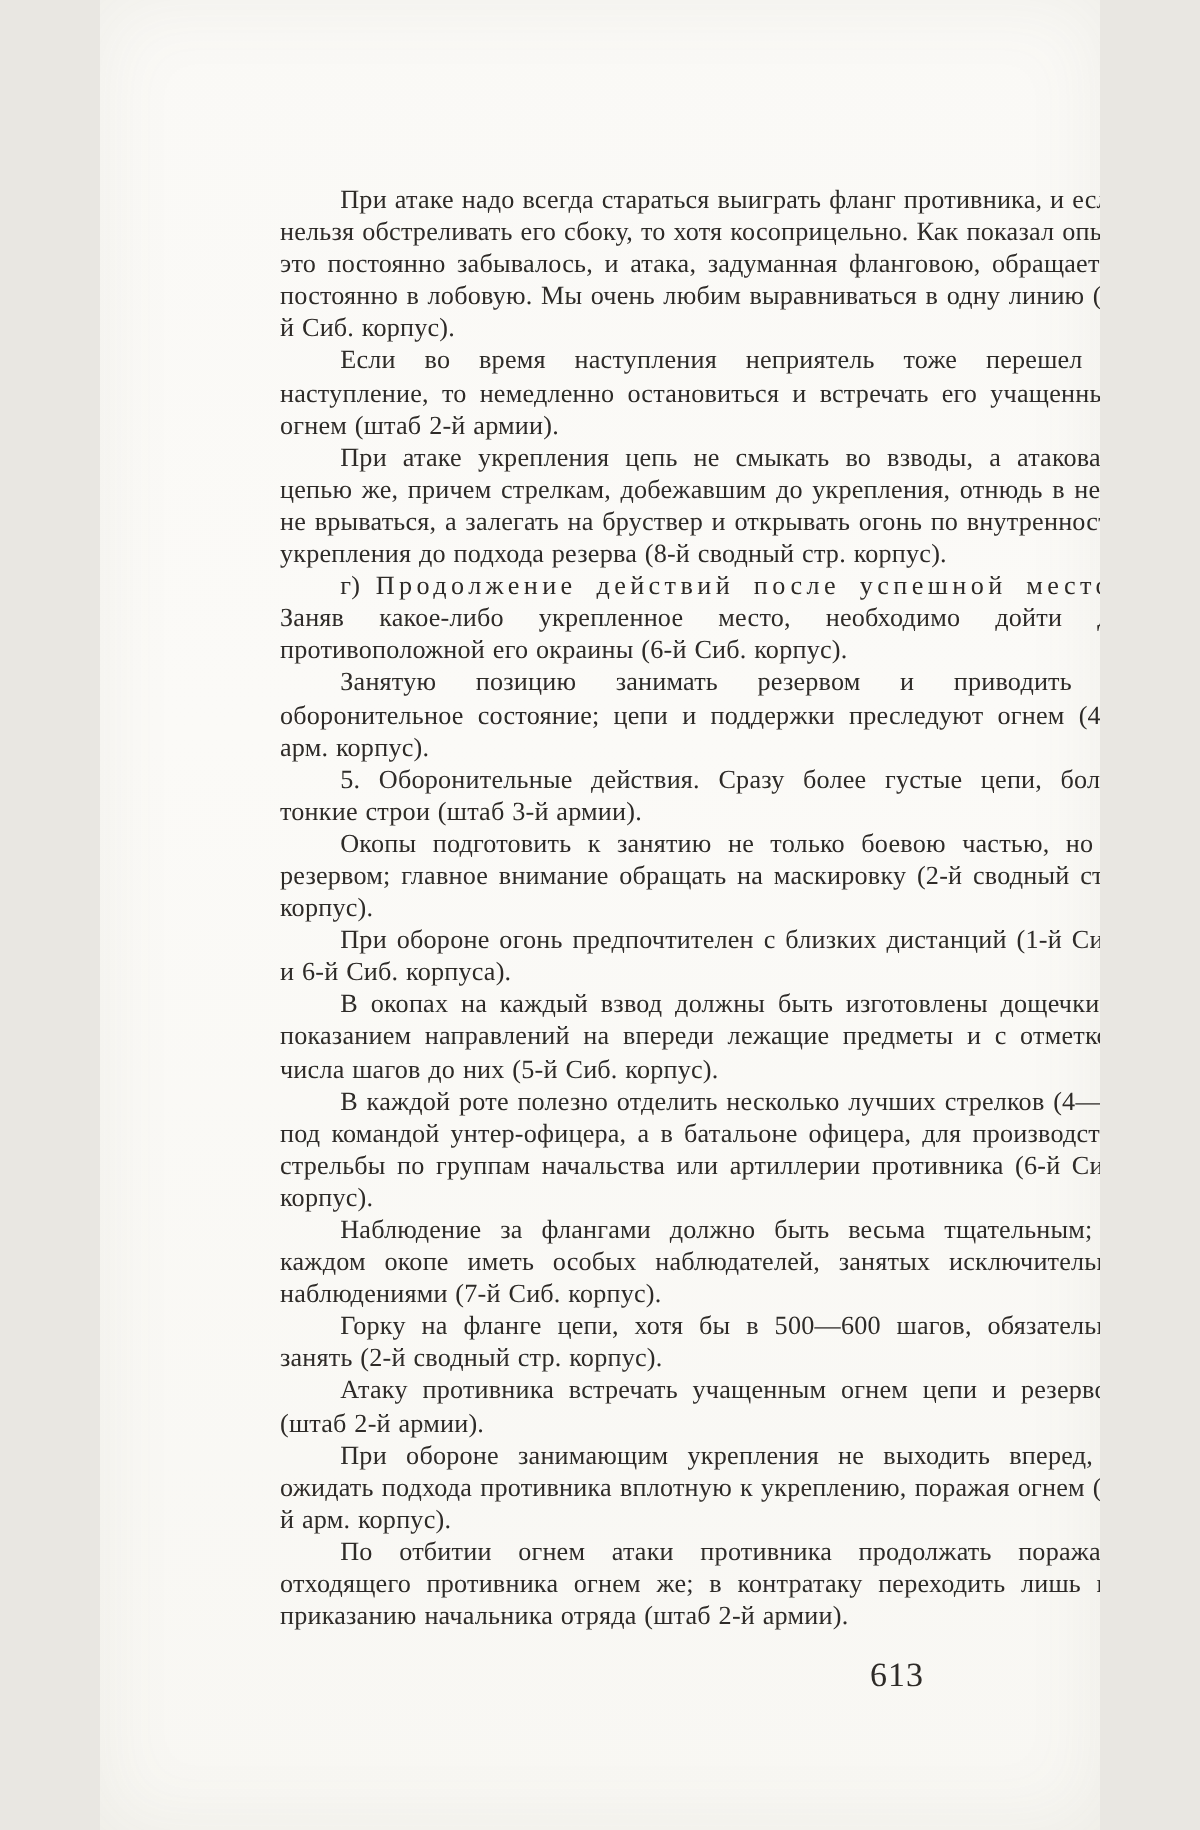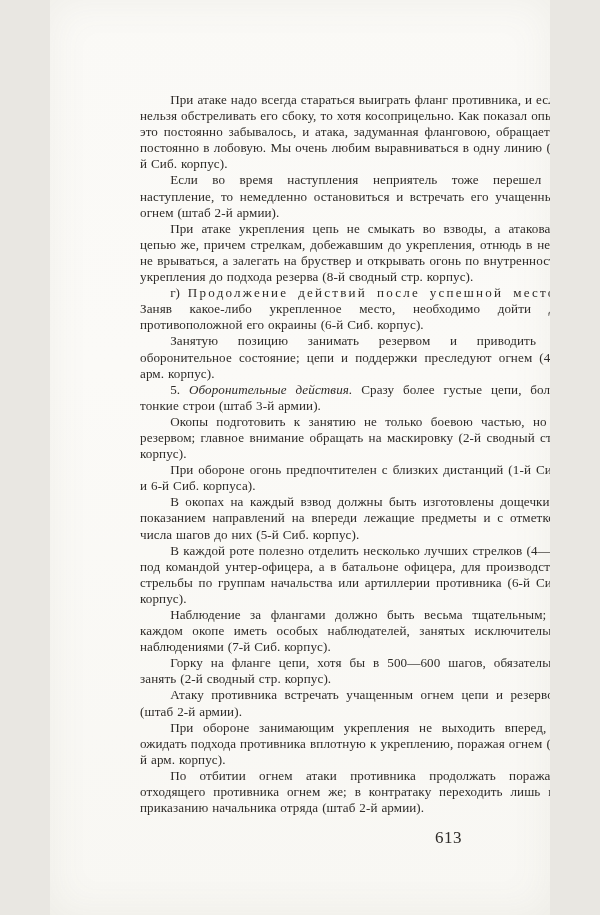--- a/index.html
+++ b/index.html
@@ -31,21 +31,20 @@
     line-height: 16.1px;
     text-align: justify;
     text-indent: 2.3em;
     letter-spacing: 0.1px;
     word-spacing: 0.5px;
   }
   .em-spaced {
     letter-spacing: 2.2px;
   }
   .em-italic {
-    font-style: italic;
   }
   .page-number {
     position: absolute;
     top: 828px;
     right: 88px;
     font-size: 17px;
     letter-spacing: 0.5px;
     color: #2e2b28;
   }
 </style>

